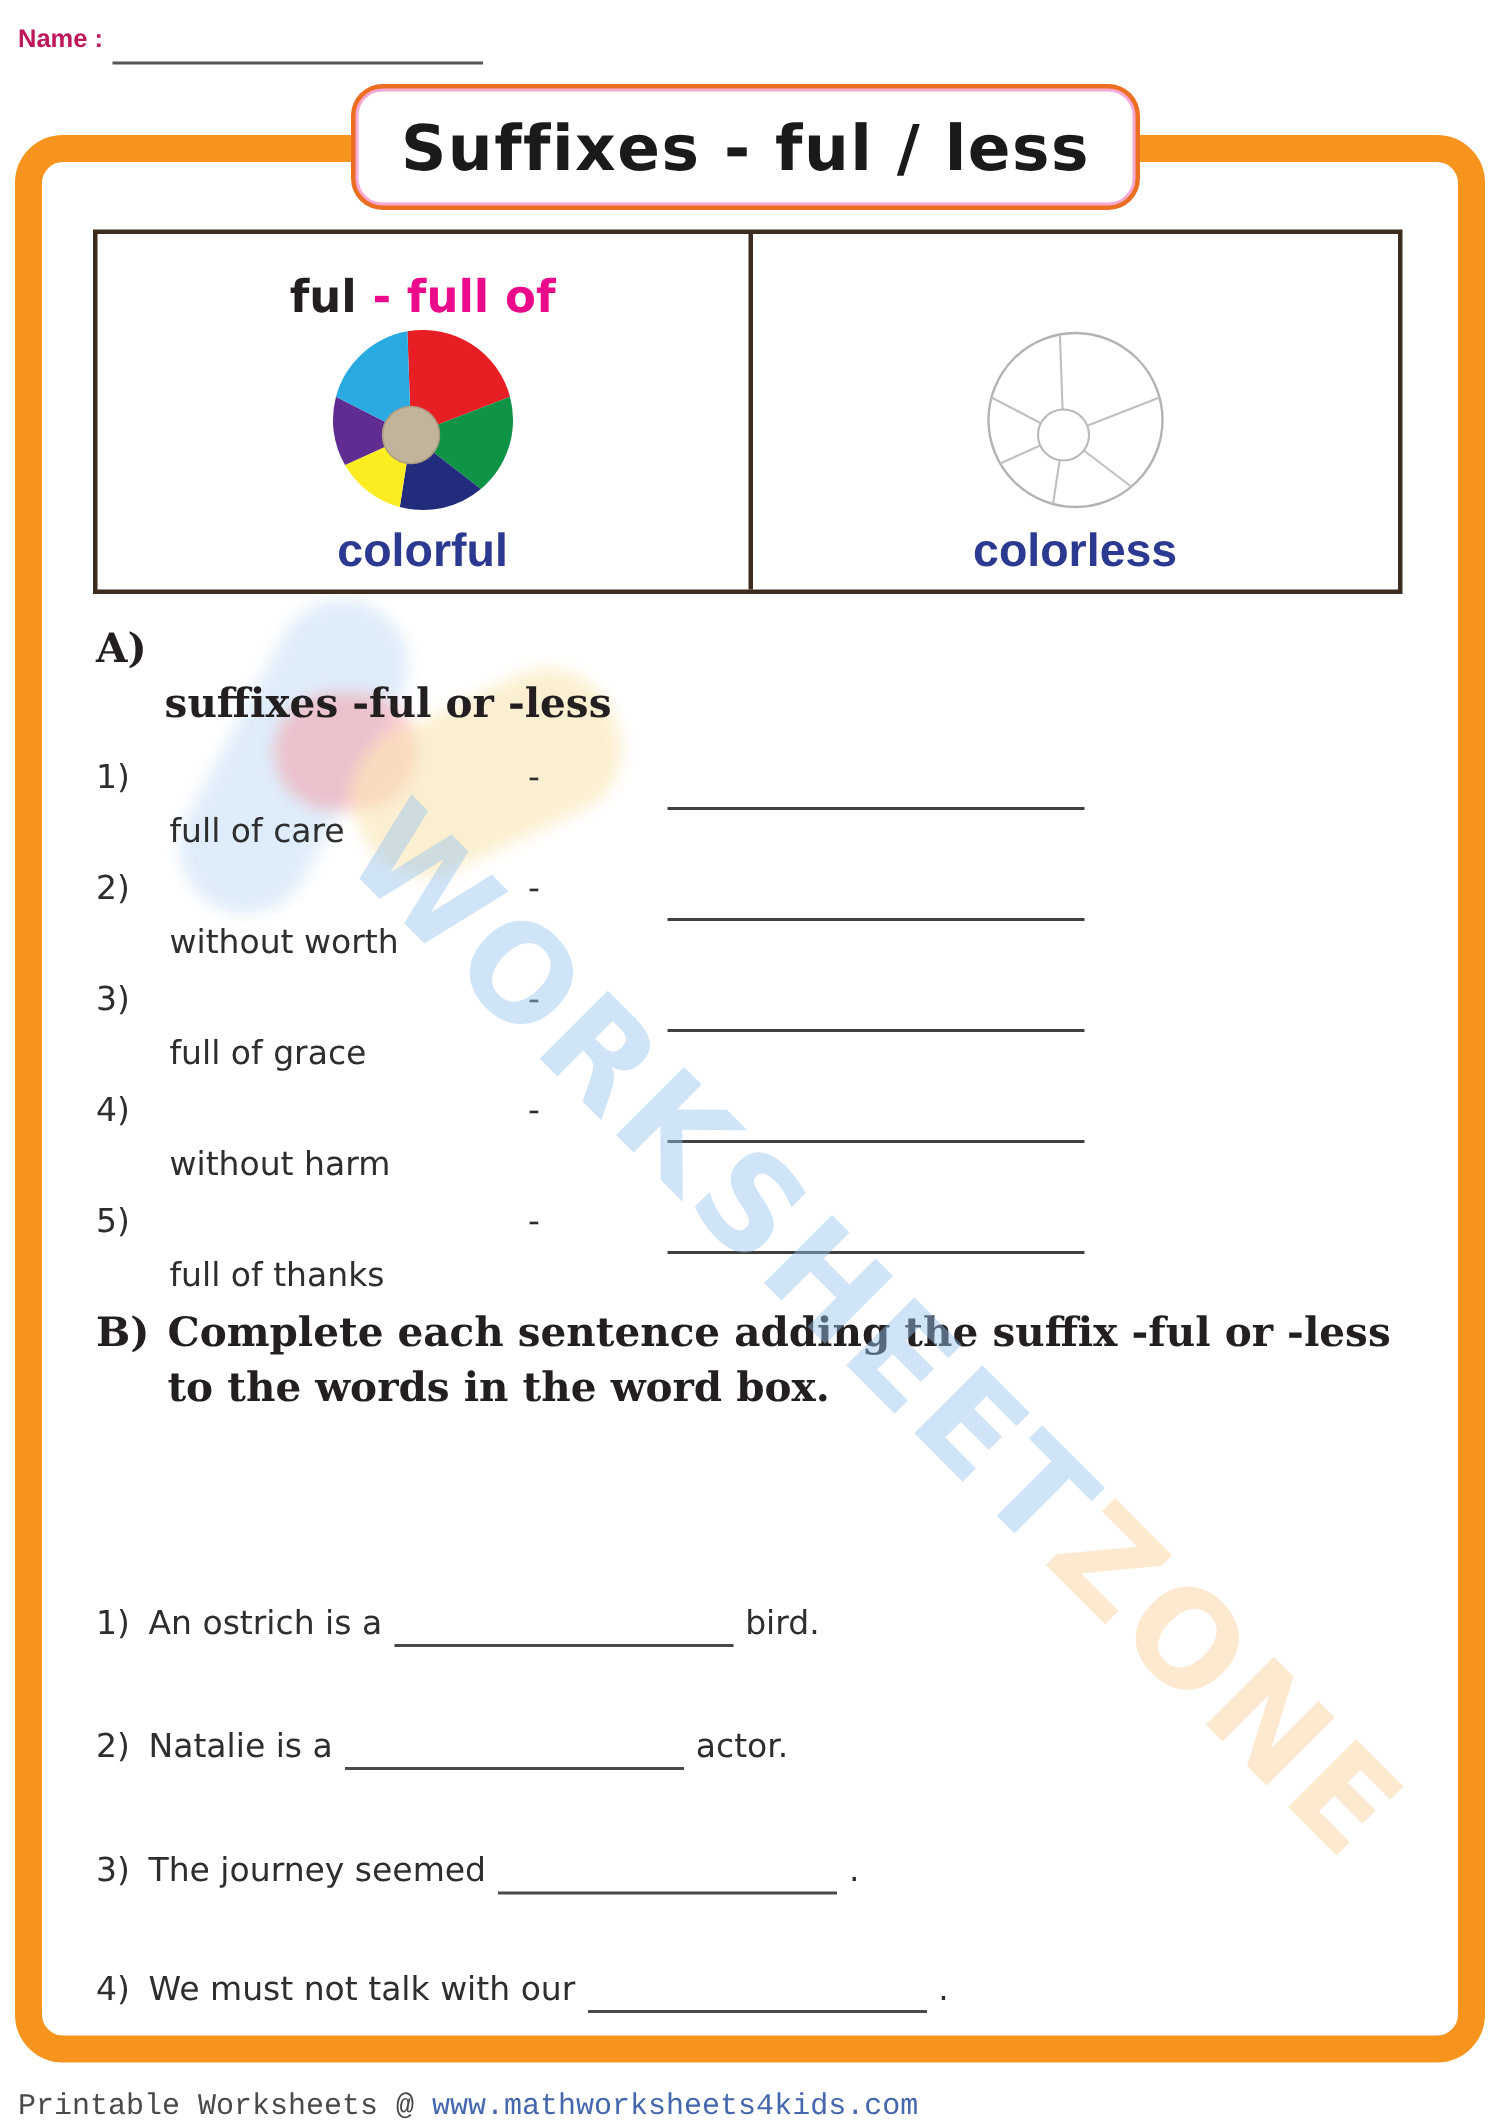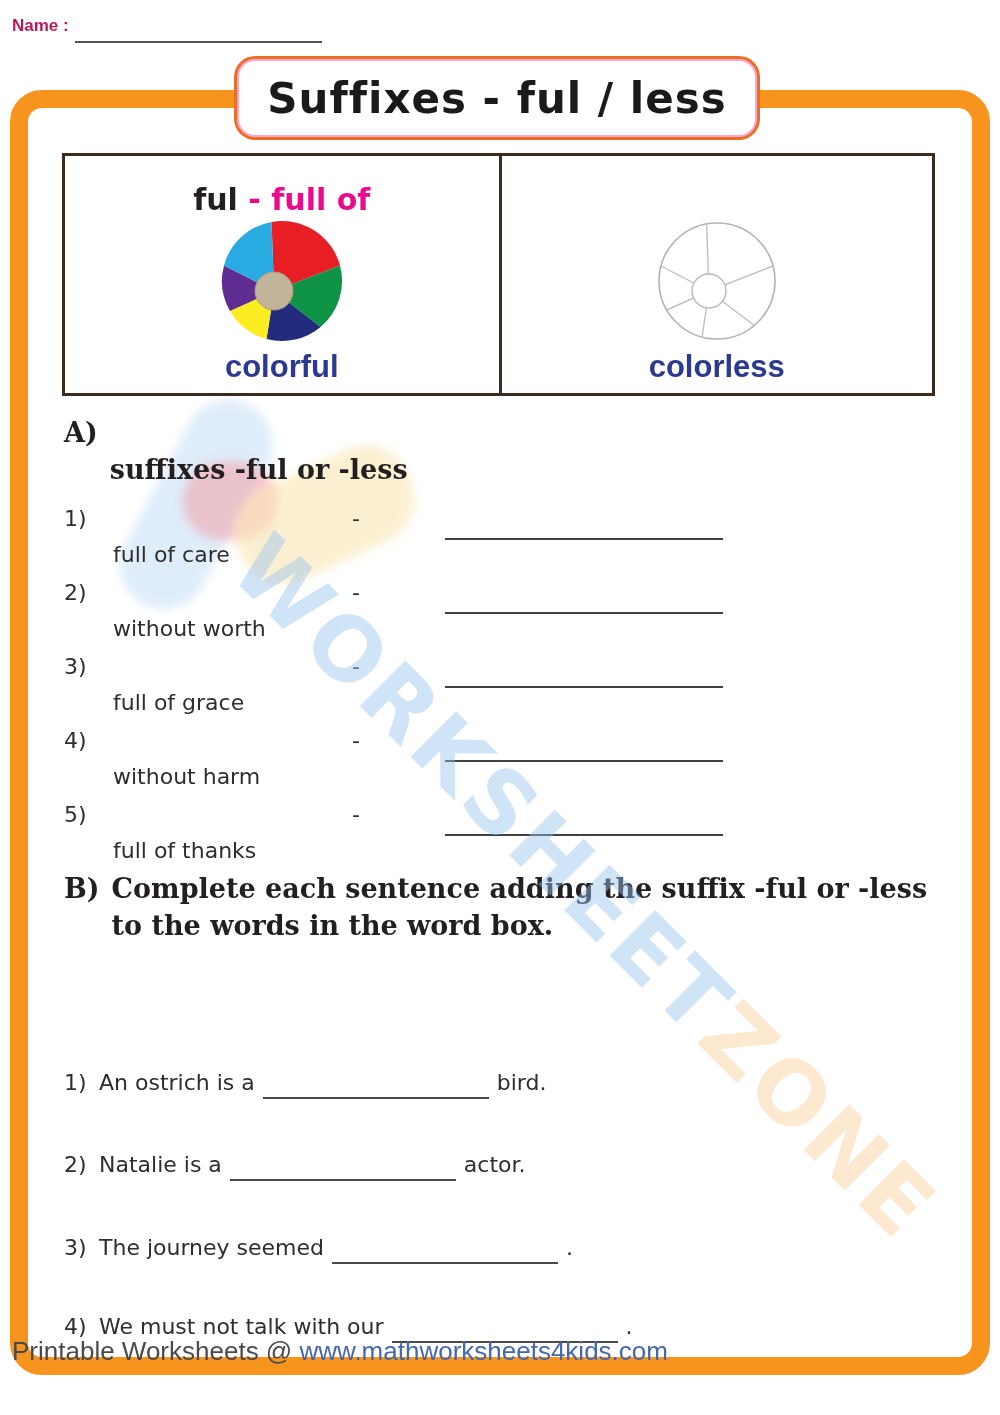--- a/index.html
+++ b/index.html
@@ -68,21 +68,21 @@
 
   
   .b-row { position:absolute; left:64px; width:780px; z-index:2;
            font-family:"DejaVu Sans", sans-serif; font-size:22px; color:#2E2E2E; line-height:34px; }
   .b-row .num { position:absolute; left:0; top:0; }
   .b-row .content { position:absolute; left:35px; top:0; white-space:nowrap; }
   .blank-b { display:inline-block; width:226px; border-bottom:2.5px solid #4a4a4a; height:20px;
              transform:translateY(9px); margin:0 8px; }
 
   
-  .footer { position:absolute; left:12px; top:1336px; font-size:26px; color:#4A4A4C; z-index:2; }
+  .footer { position:absolute; left:12px; top:1393px; font-size:20px; color:#4A4A4C; z-index:2;font-family:Liberation Mono, monospace; }
   .footer-link { color:#4467AD; text-decoration:none; cursor:pointer; }
 
   
   .wm { position:absolute; z-index:4; pointer-events:none; }
   .wm-text {
     left:285px; top:515px; transform:rotate(45deg); transform-origin:left top;
     font-family:"DejaVu Sans", sans-serif; font-weight:bold; font-size:88px; letter-spacing:4px;
     white-space:nowrap;
   }
   .wm-blue   { color:rgba(150,195,240,0.45); }

